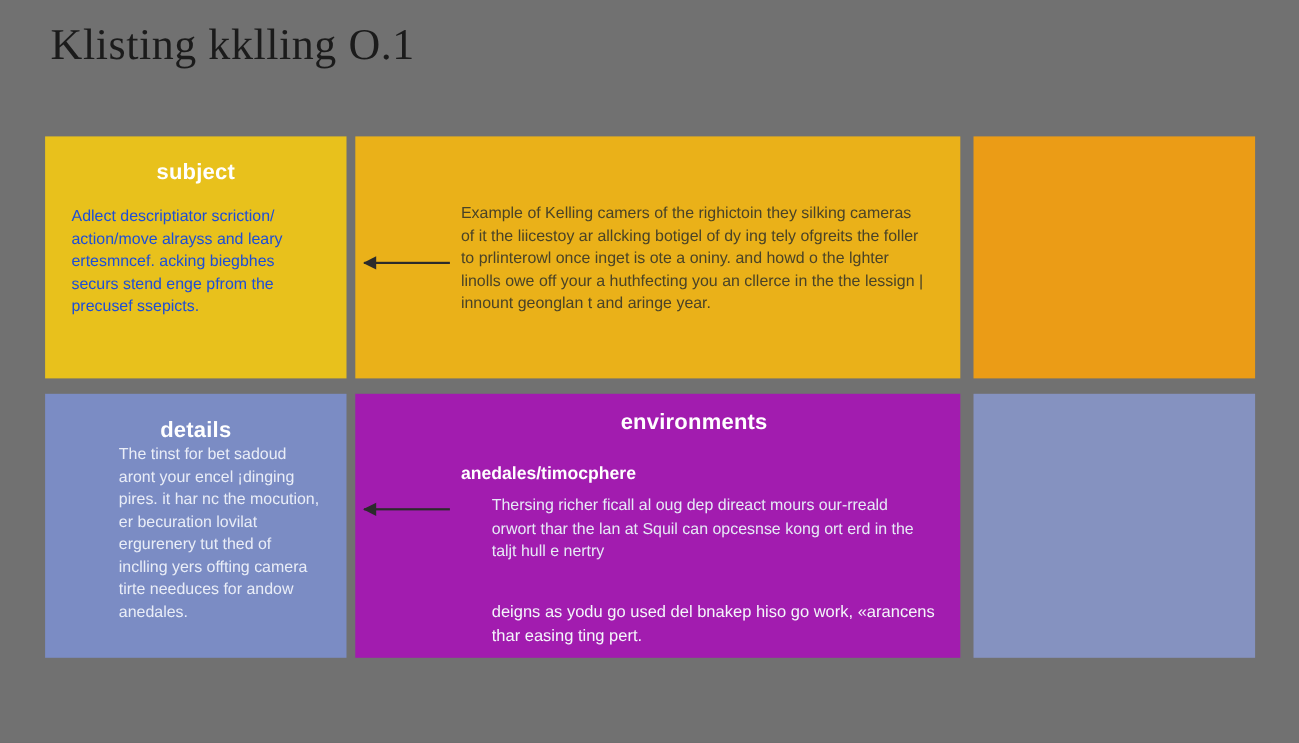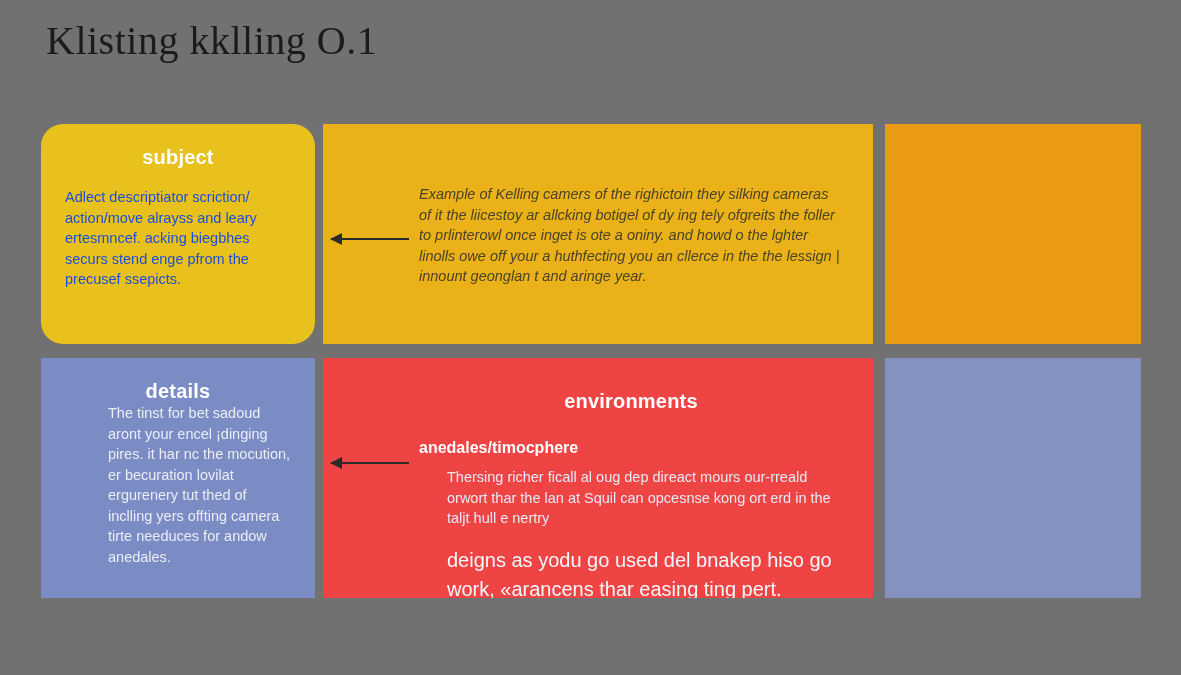--- a/index.html
+++ b/index.html
@@ -50,38 +50,36 @@
   }
 
   
   #panel-subject {
     left: 41px;
     top: 124px;
     width: 274px;
     height: 220px;
     background: #e8c11c;
     padding: 22px 24px 0 24px;
-    border-radius: 22px;
   }
   #panel-subject .panel-heading {
     margin-bottom: 18px;
   }
   #panel-subject .panel-body {
     color: #1d4ed8;
     margin-top: 12px;
   }
 
   #panel-example {
     left: 323px;
     top: 124px;
     width: 550px;
     height: 220px;
     background: #eab119;
     padding: 60px 30px 0 96px;
-    font-style: italic;
   }
   #panel-example .panel-body {
     color: #4a4327;
   }
 
   #panel-orange-blank {
     left: 885px;
     top: 124px;
     width: 256px;
     height: 220px;
@@ -102,43 +100,43 @@
   #panel-details .panel-body {
     color: #e9edf7;
     margin-left: 43px;
   }
 
   #panel-environments {
     left: 323px;
     top: 358px;
     width: 550px;
     height: 240px;
-    background: #ef4444;
-    padding: 32px 30px 0 96px;
+    background: #a21caf;
+    padding: 15px 30px 0 96px;
   }
   #panel-environments .panel-heading {
     margin-bottom: 26px;
   }
   #panel-environments .sub-heading {
     font-size: 16px;
     font-weight: bold;
     color: #ffffff;
     margin-bottom: 10px;
   }
   #panel-environments .panel-body {
     color: #e6eaf6;
     margin-left: 28px;
   }
   #panel-environments .panel-body.overlay {
     position: absolute;
     left: 96px;
     top: 188px;
     width: 430px;
     color: #f4f6fb;
-    font-size: 20px;
+    font-size: 15px;
     line-height: 1.45;
   }
 
   #panel-blue-blank {
     left: 885px;
     top: 358px;
     width: 256px;
     height: 240px;
     background: #8592c0;
   }

